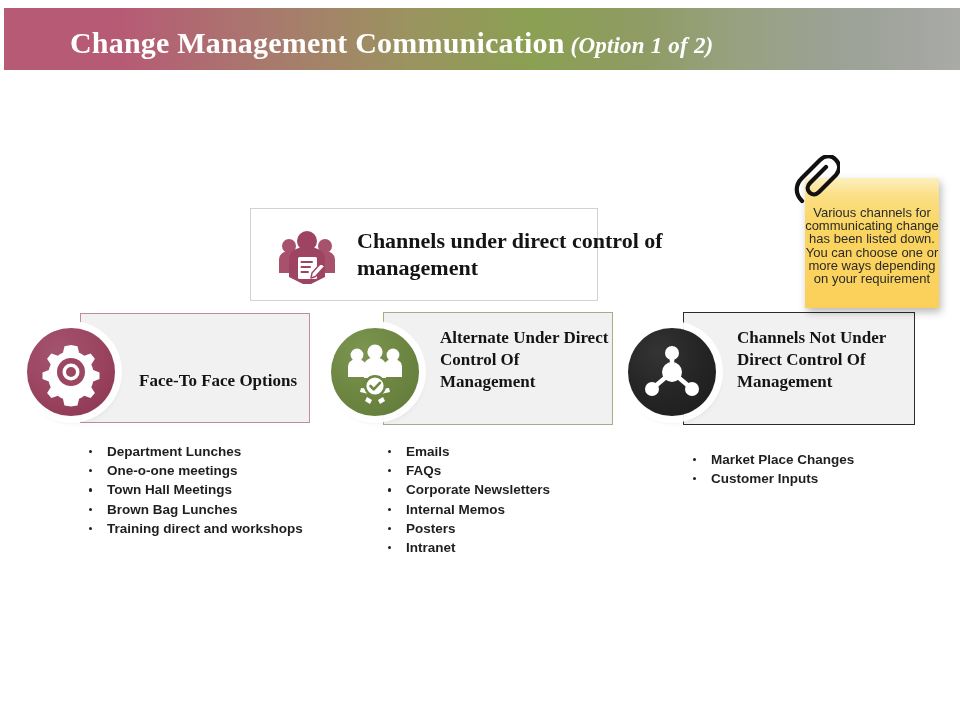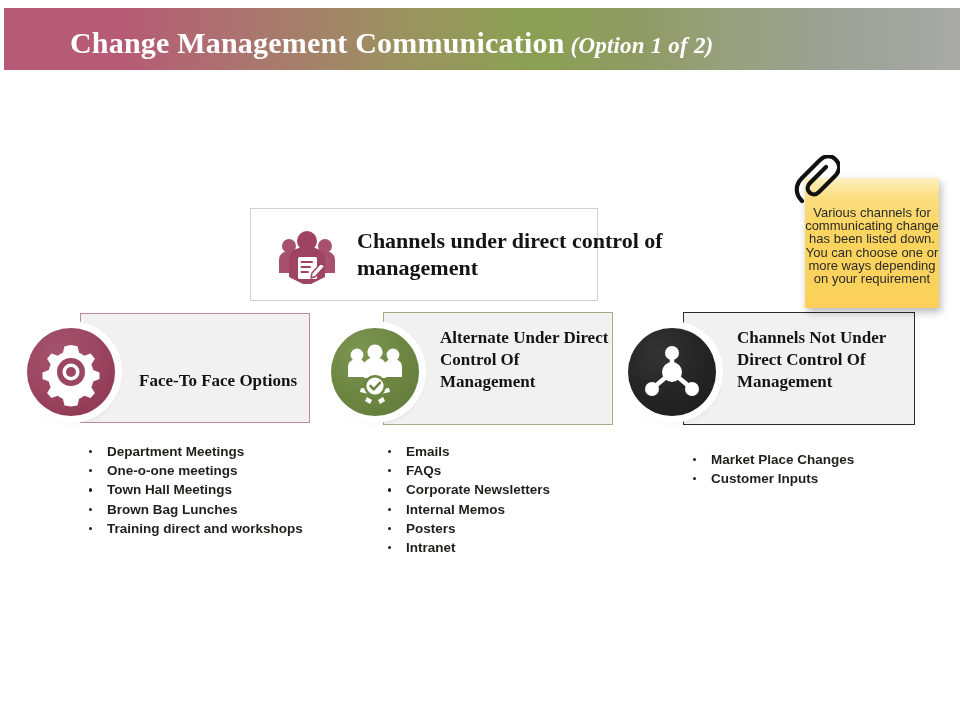--- a/index.html
+++ b/index.html
@@ -131,21 +131,21 @@
   <div class="disc disc1">
     <svg viewBox="0 0 88 88" width="88" height="88" aria-hidden="true">
       <path fill="#ffffff" d="M44 17 l6.5 1.2 1.6 6.6 a20 20 0 0 1 5.1 3 l6.4-2.2 4.3 5.1 -3.6 5.7 a20 20 0 0 1 1.9 5.7 l6.3 2.4 0 6.6 -6.3 2.4 a20 20 0 0 1-1.9 5.7 l3.6 5.7 -4.3 5.1 -6.4-2.2 a20 20 0 0 1-5.1 3 l-1.6 6.6 -6.5 1.2 -6.5-1.2 -1.6-6.6 a20 20 0 0 1-5.1-3 l-6.4 2.2 -4.3-5.1 3.6-5.7 a20 20 0 0 1-1.9-5.7 l-6.3-2.4 0-6.6 6.3-2.4 a20 20 0 0 1 1.9-5.7 l-3.6-5.7 4.3-5.1 6.4 2.2 a20 20 0 0 1 5.1-3 l1.6-6.6 z"></path>
       <circle cx="44" cy="44" r="14" fill="#9c4662"></circle>
       <circle cx="44" cy="44" r="8.5" fill="#ffffff"></circle>
       <circle cx="44" cy="44" r="5" fill="#9c4662"></circle>
     </svg>
   </div>
   <div class="card-title t1">Face-To Face Options</div>
   <ul class="blist list1">
-    <li>Department Meetings</li>
+    <li>Department Lunches</li>
     <li>One-o-one meetings</li>
     <li>Town Hall Meetings</li>
     <li>Brown Bag Lunches</li>
     <li>Training  direct and workshops</li>
   </ul>
 
   <div class="card-frame card2"></div>
   <div class="disc disc2">
     <svg viewBox="0 0 88 88" width="88" height="88" aria-hidden="true">
       <g fill="#ffffff">

